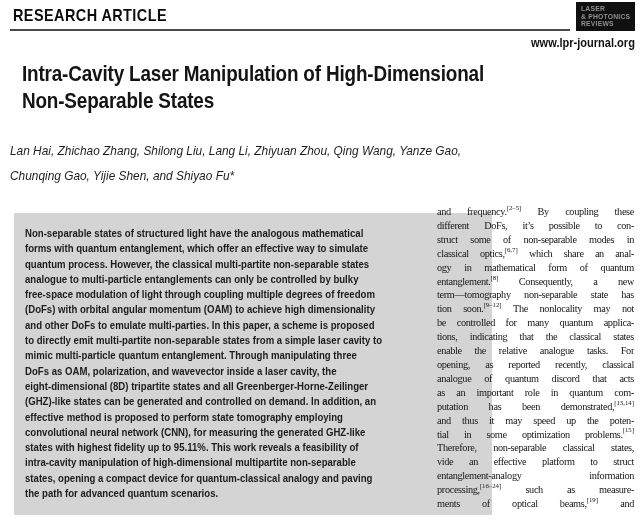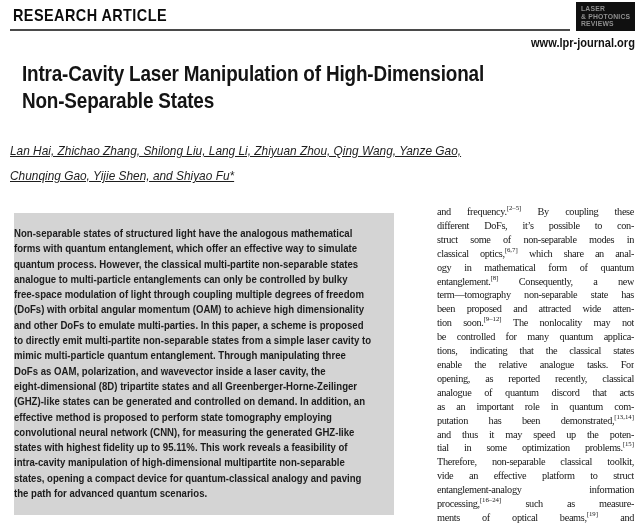--- a/index.html
+++ b/index.html
@@ -28,30 +28,30 @@
     position:absolute;top:36px;right:5px;font-size:12px;font-weight:bold;color:#111;
     transform:scaleX(.92);transform-origin:100% 0;
   }
 
   
   .title{position:absolute;top:61px;left:10px;width:624px;color:#141414;margin-left:12px;}
   .title .line{
     font-size:21.5px;font-weight:bold;line-height:27px;letter-spacing:-.2px;
     transform:scaleX(.88);transform-origin:0 0;white-space:nowrap;
   }
-  .authors{position:absolute;top:138px;left:10px;width:624px;color:#1e1e1e;text-decoration:underline;}
+  .authors{position:absolute;top:138px;left:10px;width:624px;color:#1e1e1e;}
   .authors .line{
     font-size:13.5px;font-style:italic;line-height:25px;
     transform:scaleX(.88);transform-origin:0 0;white-space:nowrap;
   }
 
   
   .abstract-box{
-    position:absolute;top:213px;left:14px;width:380px;height:302px;
-    background:#d4d4d4;box-sizing:border-box;padding:13px 0;overflow:hidden;
+    position:absolute;top:213px;left:14px;width:478px;height:302px;
+    background:#d4d4d4;box-sizing:border-box;padding:13px 11px;overflow:hidden;
   }
   .abstract-box .line{
     font-size:11.3px;font-weight:bold;line-height:15.3px;color:#1c1c1c;
     transform:scaleX(.85);transform-origin:0 0;white-space:nowrap;
   }
 
   
   .body-column{
     position:absolute;top:205px;left:437px;width:197px;height:325px;overflow:hidden;
     font-family:"Liberation Serif", serif;color:#161616;
@@ -114,31 +114,30 @@
     </div>
 
   <div class="body-column">
       <div class="line">and frequency.<sup>[2–5]</sup> By coupling these</div>
       <div class="line">different DoFs, it’s possible to con-</div>
       <div class="line">struct some of non-separable modes in</div>
       <div class="line">classical optics,<sup>[6,7]</sup> which share an anal-</div>
       <div class="line">ogy in mathematical form of quantum</div>
       <div class="line">entanglement.<sup>[8]</sup> Consequently, a new</div>
       <div class="line">term—tomography non-separable state has</div>
-      <div class="line">been proposed and attracted wide atten-</div>
       <div class="line">tion soon.<sup>[9–12]</sup> The nonlocality may not</div>
       <div class="line">be controlled for many quantum applica-</div>
       <div class="line">tions, indicating that the classical states</div>
       <div class="line">enable the relative analogue tasks. For</div>
       <div class="line">opening, as reported recently, classical</div>
       <div class="line">analogue of quantum discord that acts</div>
       <div class="line">as an important role in quantum com-</div>
       <div class="line">putation has been demonstrated,<sup>[13,14]</sup></div>
       <div class="line">and thus it may speed up the poten-</div>
       <div class="line">tial in some optimization problems.<sup>[15]</sup></div>
-      <div class="line">Therefore, non-separable classical toolkit,</div>
+      <div class="line">Therefore, non-separable classical states,</div>
       <div class="line">vide an effective platform to struct</div>
       <div class="line">entanglement-analogy information</div>
       <div class="line">processing,<sup>[16–24]</sup> such as measure-</div>
       <div class="line">ments of optical beams,<sup>[19]</sup> and</div>
     </div>
 
 </div>
 
 </body></html>

